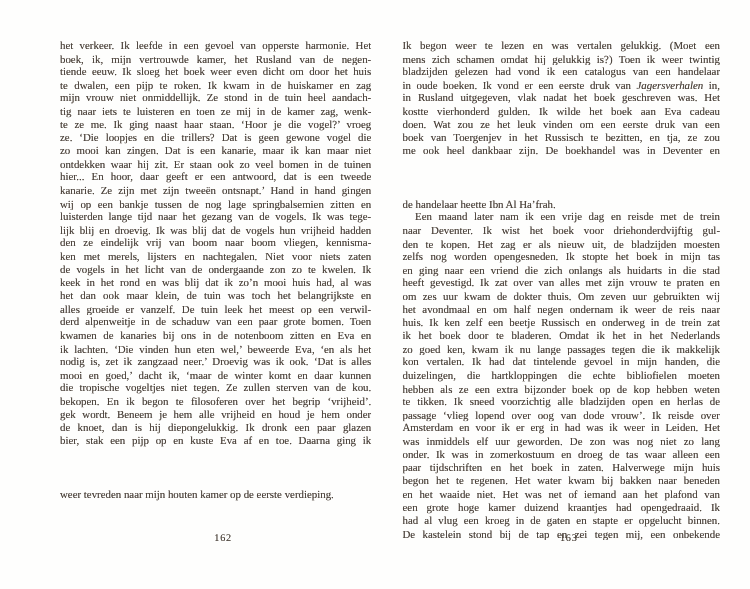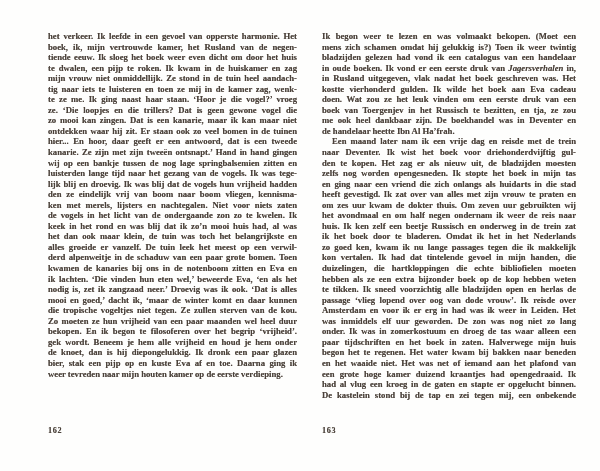--- a/index.html
+++ b/index.html
@@ -10,21 +10,20 @@
     width: 600px;
     height: 471px;
     background: #fefefd;
     overflow: hidden;
     position: relative;
     font-family: "Liberation Serif", "DejaVu Serif", serif;
   }
   .spread {
     position: absolute;
     inset: 0;
-    font-weight: bold;
   }
   .page {
     position: absolute;
     top: 0;
     height: 471px;
   }
   .page-left  { left: 48px;  width: 249px; }
   .page-right { left: 322px; width: 254px; }
   .page-text {
     position: absolute;
@@ -37,30 +36,31 @@
     text-shadow: 0 0 0.45px rgba(74, 63, 52, 0.55);
   }
   .line {
     text-align: justify;
     text-align-last: justify;
     height: 10.55px;
     overflow: hidden;
   }
   .line.end {
     text-align-last: left;
+    margin-top: 32px;
   }
   .line.indent {
     padding-left: 10px;
   }
   .page-number {
     position: absolute;
     top: 426px;
-    left: 0;
+    left: 12px;
     right: 0;
-    text-align: left;
+    text-align: center;
     color: #4a413a;
     font-size: 8.2px;
     letter-spacing: 0.6px;
     font-variant-numeric: oldstyle-nums;
     text-shadow: 0 0 0.45px rgba(74, 63, 52, 0.5);
   }
 </style>
 </head>
 <body>
 
@@ -88,33 +88,32 @@
         <div class="line">de vogels in het licht van de ondergaande zon zo te kwelen. Ik</div>
         <div class="line">keek in het rond en was blij dat ik zo’n mooi huis had, al was</div>
         <div class="line">het dan ook maar klein, de tuin was toch het belangrijkste en</div>
         <div class="line">alles groeide er vanzelf. De tuin leek het meest op een verwil-</div>
         <div class="line">derd alpenweitje in de schaduw van een paar grote bomen. Toen</div>
         <div class="line">kwamen de kanaries bij ons in de notenboom zitten en Eva en</div>
         <div class="line">ik lachten. ‘Die vinden hun eten wel,’ beweerde Eva, ‘en als het</div>
         <div class="line">nodig is, zet ik zangzaad neer.’ Droevig was ik ook. ‘Dat is alles</div>
         <div class="line">mooi en goed,’ dacht ik, ‘maar de winter komt en daar kunnen</div>
         <div class="line">die tropische vogeltjes niet tegen. Ze zullen sterven van de kou.</div>
-        <div class="line">Zo moeten ze hun vrijheid van een paar maanden wel heel duur</div>
         <div class="line">bekopen. En ik begon te filosoferen over het begrip ‘vrijheid’.</div>
         <div class="line">gek wordt. Beneem je hem alle vrijheid en houd je hem onder</div>
         <div class="line">de knoet, dan is hij diepongelukkig. Ik dronk een paar glazen</div>
         <div class="line">bier, stak een pijp op en kuste Eva af en toe. Daarna ging ik</div>
         <div class="line end">weer tevreden naar mijn houten kamer op de eerste verdieping.</div>
       </div>
     <div class="page-number">162</div>
   </div>
 
   <div class="page page-right">
     <div class="page-text">
-        <div class="line">Ik begon weer te lezen en was volmaakt bekopen. (Moet een</div>
+        <div class="line">Ik begon weer te lezen en was vertalen gelukkig. (Moet een</div>
         <div class="line">mens zich schamen omdat hij gelukkig is?) Toen ik weer twintig</div>
         <div class="line">bladzijden gelezen had vond ik een catalogus van een handelaar</div>
         <div class="line">in oude boeken. Ik vond er een eerste druk van <i>Jagersverhalen</i> in,</div>
         <div class="line">in Rusland uitgegeven, vlak nadat het boek geschreven was. Het</div>
         <div class="line">kostte vierhonderd gulden. Ik wilde het boek aan Eva cadeau</div>
         <div class="line">doen. Wat zou ze het leuk vinden om een eerste druk van een</div>
         <div class="line">boek van Toergenjev in het Russisch te bezitten, en tja, ze zou</div>
         <div class="line">me ook heel dankbaar zijn. De boekhandel was in Deventer en</div>
         <div class="line end">de handelaar heette Ibn Al Ha’frah.</div>
         <div class="line indent">Een maand later nam ik een vrije dag en reisde met de trein</div>

